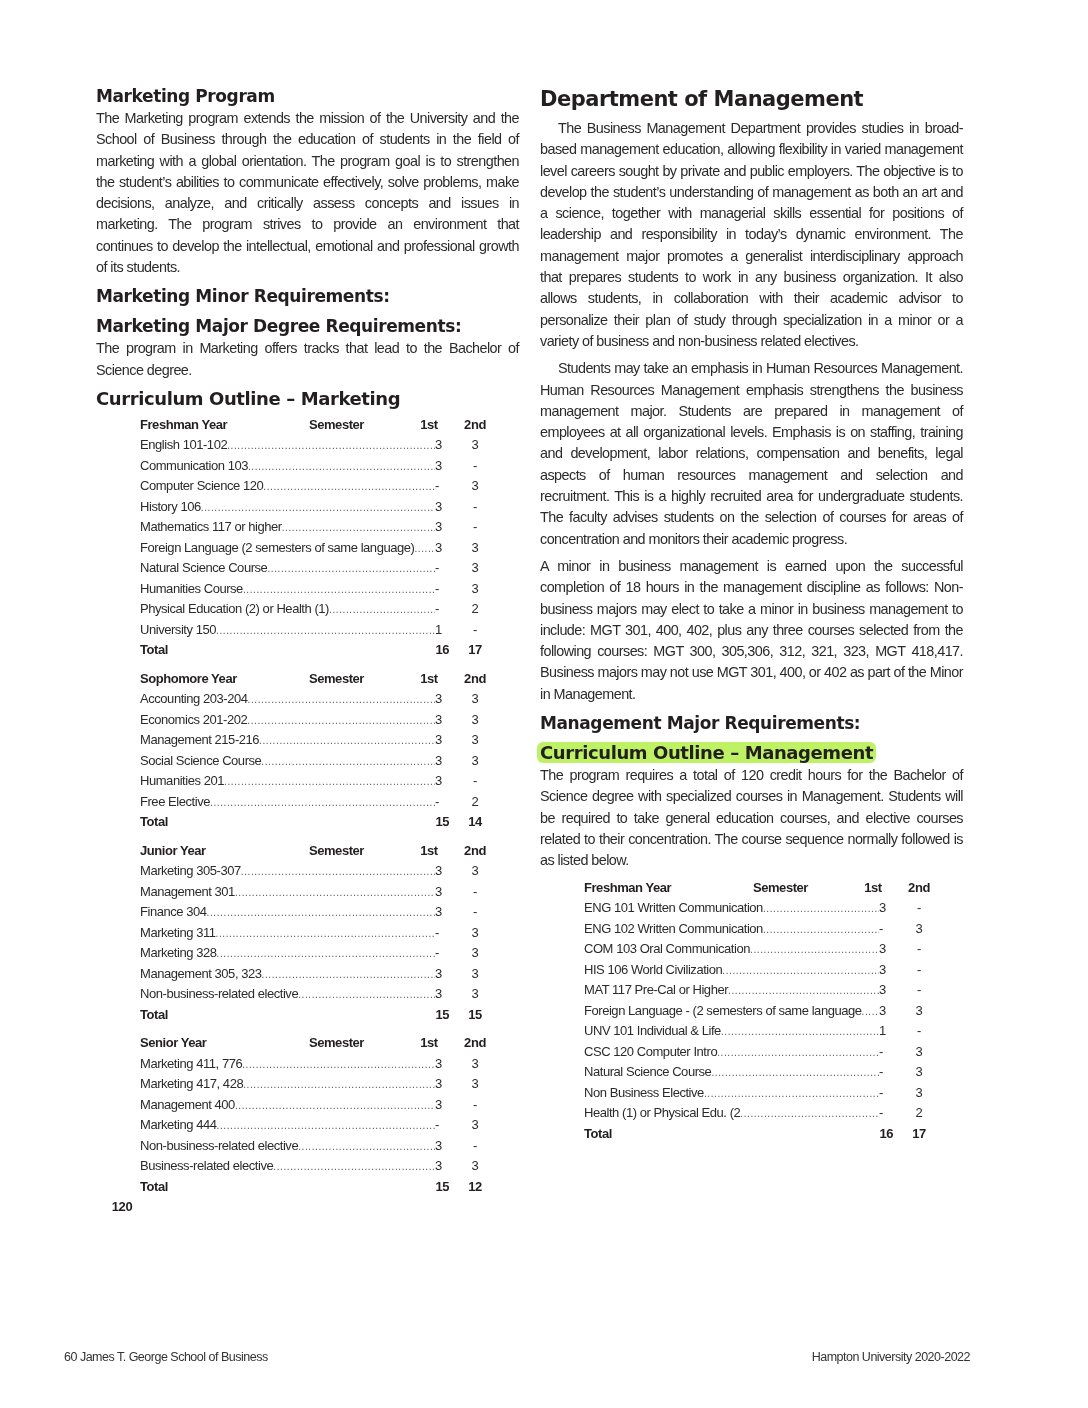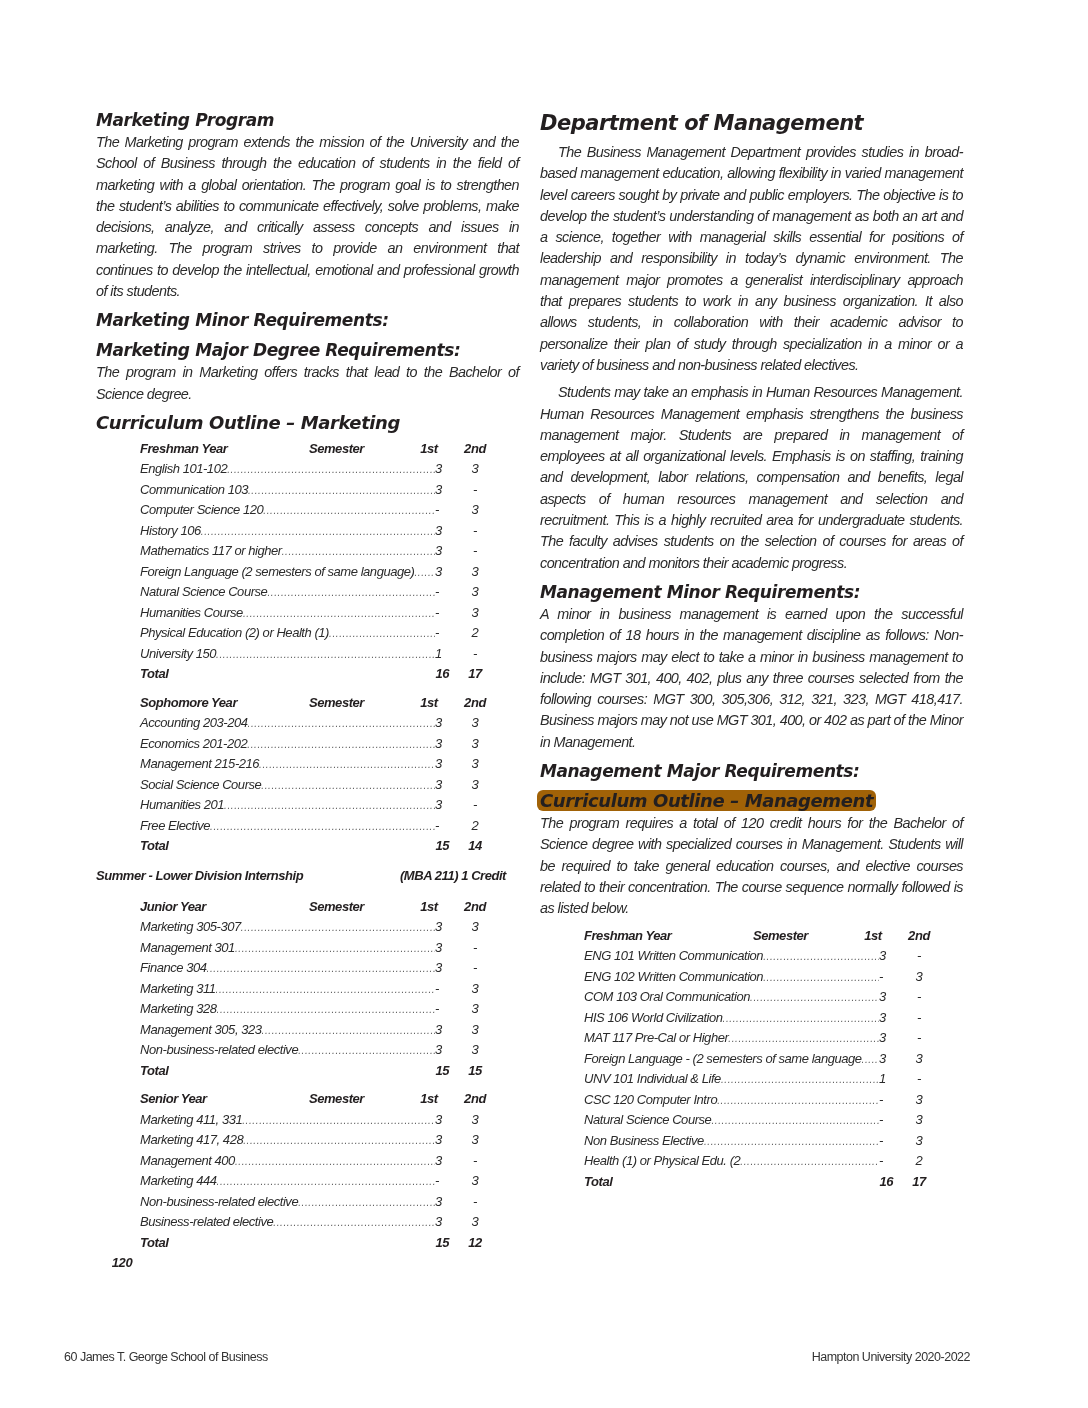--- a/index.html
+++ b/index.html
@@ -1,17 +1,17 @@
 <!DOCTYPE html>
 <html><head>
 <meta charset="utf-8">
 <style>
   html, body { margin: 0; padding: 0; background: #ffffff; }
   body { width: 1088px; height: 1408px; position: relative; overflow: hidden; color: #231f20; }
-  .col { position: absolute; top: 108px; font-style: italic; }
+  .col { position: absolute; top: 84px; }
   .left { left: 96px; width: 423px; }
   .right { left: 540px; width: 423px; }
   .h2 { font-family: "DejaVu Sans", sans-serif; font-weight: bold; font-size: 17px; letter-spacing: -0.4px; margin: 0; line-height: 24px; color: #231f20; }
   .h1 { font-family: "DejaVu Sans", sans-serif; font-weight: bold; font-size: 21px; letter-spacing: -0.5px; margin: 0 0 4px 0; line-height: 30px; color: #231f20; }
   .p { font-family: "Liberation Sans", sans-serif; font-size: 14.4px; line-height: 21.3px; text-align: justify; margin: 0; letter-spacing: -0.55px; transform-origin: left; color: #2b2b2b; }
   .indent { text-indent: 18px; }
   .gap-s { height: 6px; }
   .tbl { width: 405px; font-family: "Liberation Sans", sans-serif; font-size: 13px; letter-spacing: -0.45px; color: #2b2b2b; }
   .trow { display: flex; align-items: baseline; height: 20.5px; line-height: 20.5px; padding-left: 44px; }
   .trow .name { flex: 0 0 auto; white-space: nowrap; }
@@ -170,24 +170,20 @@
           <span class="dots"></span>
           <span class="c1">-</span>
           <span class="c2">2</span>
         </div>
         <div class="trow ttotal">
           <span class="name">Total</span>
           <span class="t1">15</span>
           <span class="t2">14</span>
         </div>
       </div>
-      <div class="summer">
-        <span class="s-name">Summer - Lower Division Internship</span>
-        <span class="s-credit">(MBA 211) 1 Credit</span>
-      </div>
       <div class="tbl tblock ">
         <div class="trow thead">
           <span class="name">Junior Year</span>
           <span class="sem">Semester</span>
           <span class="h1st">1st</span>
           <span class="h2nd">2nd</span>
         </div>
         <div class="trow">
           <span class="name">Marketing 305-307</span>
           <span class="dots"></span>
@@ -237,21 +233,21 @@
         </div>
       </div>
       <div class="tbl tblock " style="margin-bottom: 0px;">
         <div class="trow thead">
           <span class="name">Senior Year</span>
           <span class="sem">Semester</span>
           <span class="h1st">1st</span>
           <span class="h2nd">2nd</span>
         </div>
         <div class="trow">
-          <span class="name">Marketing 411, 331</span>
+          <span class="name">Marketing 411, 776</span>
           <span class="dots"></span>
           <span class="c1">3</span>
           <span class="c2">3</span>
         </div>
         <div class="trow">
           <span class="name">Marketing 417, 428</span>
           <span class="dots"></span>
           <span class="c1">3</span>
           <span class="c2">3</span>
         </div>
@@ -290,26 +286,25 @@
       </div>
     </div>
 </div>
 
 <div class="col right">
   <h2 class="h1">Department of Management</h2>
   <p class="p indent">The Business Management Department provides studies in broad-based management education, allowing flexibility in varied management level careers sought by private and public employers. The objective is to develop the student’s understanding of management as both an art and a science, together with managerial skills essential for positions of leadership and responsibility in today’s dynamic environment. The management major promotes a generalist interdisciplinary approach that prepares students to work in any business organization. It also allows students, in collaboration with their academic advisor to personalize their plan of study through specialization in a minor or a variety of business and non-business related electives.</p>
   <div class="gap-s"></div>
   <p class="p indent">Students may take an emphasis in Human Resources Management. Human Resources Management emphasis strengthens the business management major. Students are prepared in management of employees at all organizational levels. Emphasis is on staffing, training and development, labor relations, compensation and benefits, legal aspects of human resources management and selection and recruitment. This is a highly recruited area for undergraduate students. The faculty advises students on the selection of courses for areas of concentration and monitors their academic progress.</p>
   <div class="gap-s"></div>
-  <h3 class="h2">Management Minor Requirements:</h3>
   <p class="p">A minor in business management is earned upon the successful completion of 18 hours in the management discipline as follows: Non-business majors may elect to take a minor in business management to include: MGT 301, 400, 402, plus any three courses selected from the following courses: MGT 300, 305,306, 312, 321, 323, MGT 418,417. Business majors may not use MGT 301, 400, or 402 as part of the Minor in Management.</p>
   <div class="gap-s"></div>
   <h3 class="h2">Management Major Requirements:</h3>
   <div class="gap-s"></div>
-  <h3 class="h2" style="font-size:18px;"><span class="highlight" style="background: #a16207;">Curriculum Outline – Management</span></h3>
+  <h3 class="h2" style="font-size:18px;"><span class="highlight" style="background: #bef264;">Curriculum Outline – Management</span></h3>
   <p class="p">The program requires a total of 120 credit hours for the Bachelor of Science degree with specialized courses in Management. Students will be required to take general education courses, and elective courses related to their concentration. The course sequence normally followed is as listed below.</p>
   <div class="gap-s"></div>
   <div id="mgt-tables">
       <div class="tbl tblock ">
         <div class="trow thead">
           <span class="name">Freshman Year</span>
           <span class="sem">Semester</span>
           <span class="h1st">1st</span>
           <span class="h2nd">2nd</span>
         </div>

